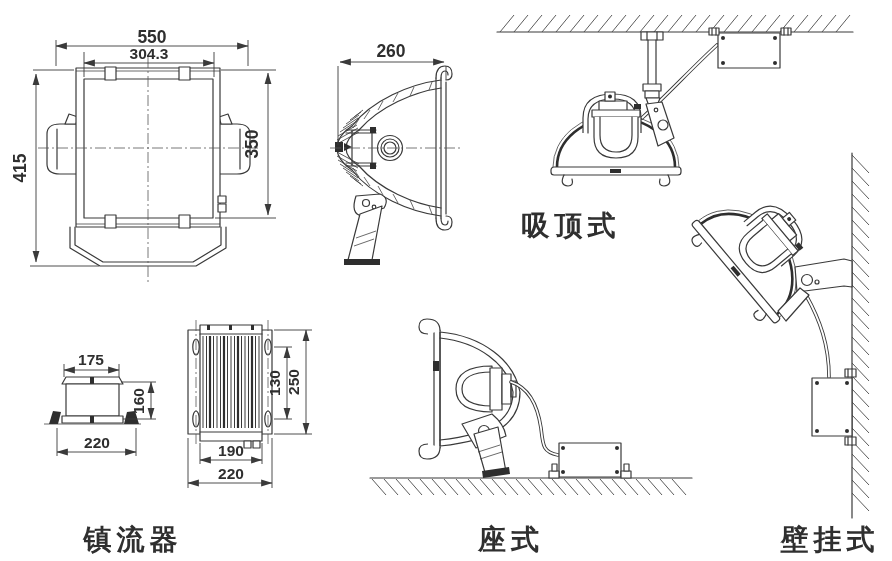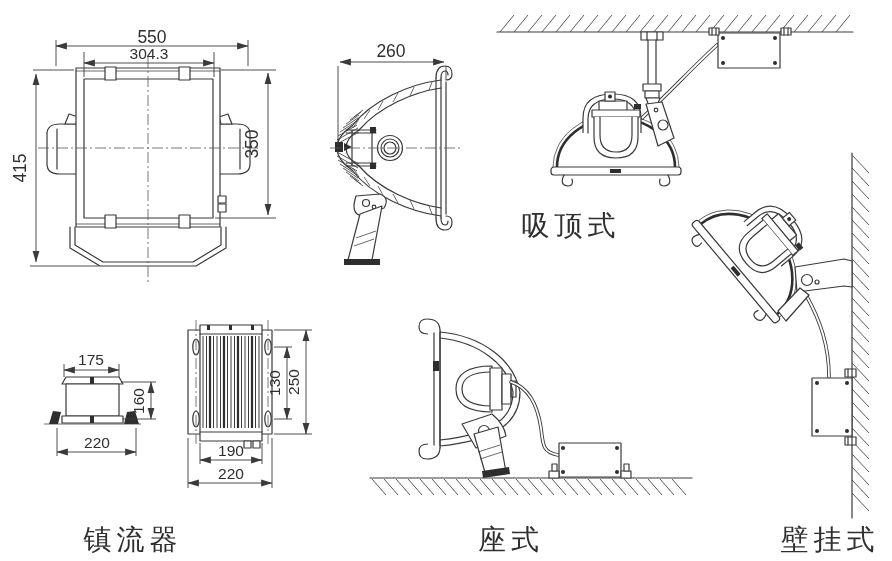--- a/index.html
+++ b/index.html
@@ -1,16 +1,16 @@
 <!DOCTYPE html>
 <html><head>
 <meta charset="utf-8">
 <style>
   html,body{margin:0;padding:0;background:#fff;}
-  .canvas{position:relative;width:892px;height:561px;background:#fff;overflow:hidden;}
+  .canvas{position:relative;width:892px;height:561px;background:#fff;overflow:hidden;font-weight:bold;}
   svg{display:block;}
   .s   {stroke:#3a3a3a;stroke-width:1.2;fill:none;stroke-linejoin:round;stroke-linecap:round;}
   .sf  {stroke:#3a3a3a;stroke-width:1.2;fill:#fff;stroke-linejoin:round;}
   .thin{stroke:#3a3a3a;stroke-width:.75;fill:none;}
   .dim {stroke:#3a3a3a;stroke-width:.9;fill:none;}
   .cl  {stroke:#555;stroke-width:.8;fill:none;stroke-dasharray:11 3 2 3;}
   .dk  {fill:#2e2e2e;stroke:none;}
   .thk {stroke:#2e2e2e;stroke-width:2.6;fill:none;}
   .cab {stroke:#3a3a3a;stroke-width:3.6;fill:none;stroke-linecap:round;}
   .cabw{stroke:#fff;stroke-width:1.8;fill:none;stroke-linecap:round;}

